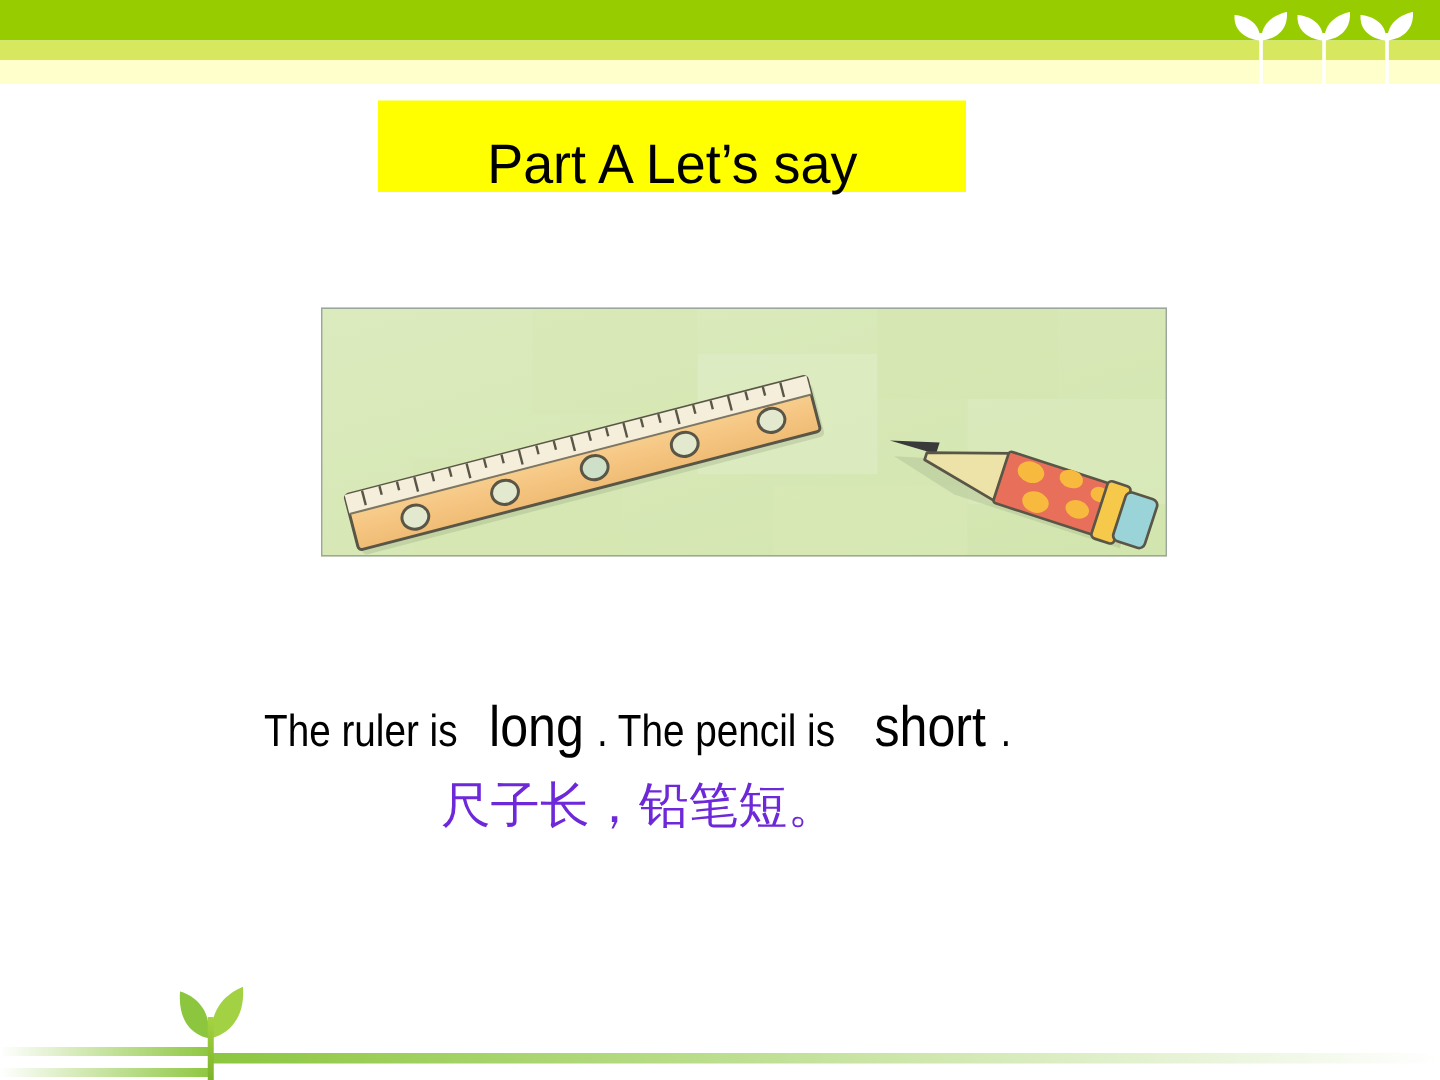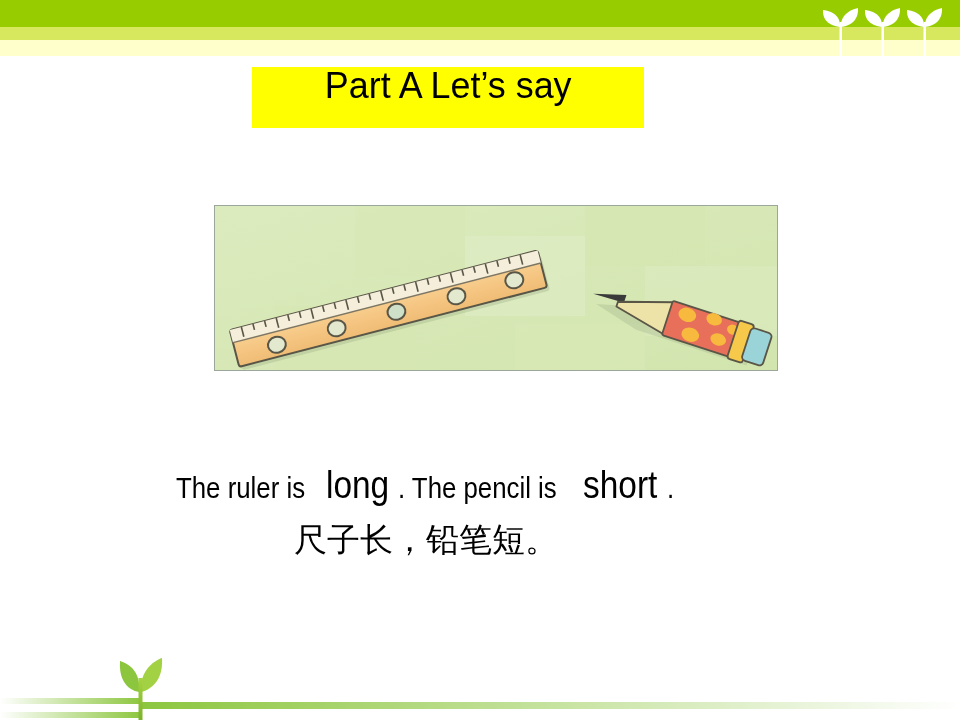--- a/index.html
+++ b/index.html
@@ -42,21 +42,21 @@
     width: 150px; height: 56px;
   }
 
   
   .title-box {
     position: absolute;
     left: 252px; top: 67px;
     width: 392px; height: 61px;
     background: #FFFF00;
     display: flex;
-    align-items: flex-start;
+    align-items: flex-end;
     justify-content: center;
   }
   .title-text {
     font-family: "Liberation Sans", sans-serif;
     font-size: 37px;
     font-weight: 400;
     color: #000000;
     letter-spacing: 0px;
     white-space: nowrap;
     line-height: 1;
@@ -98,22 +98,22 @@
     transform: scaleX(0.88);
     display: inline-block;
     transform-origin: left center;
   }
   .sentence-zh {
     position: absolute;
     left: 0; top: 522px;
     width: 852px;
     text-align: center;
     white-space: nowrap;
-    color: #000000;
-    font-family: Liberation Serif, serif;
+    color: #6d28d9;
+    font-family: Liberation Mono, monospace;
     font-size: 33px;
     line-height: 1.1;
   }
 
   
   .footer-deco {
     position: absolute;
     left: 0; top: 640px;
     width: 960px; height: 80px;
   }

